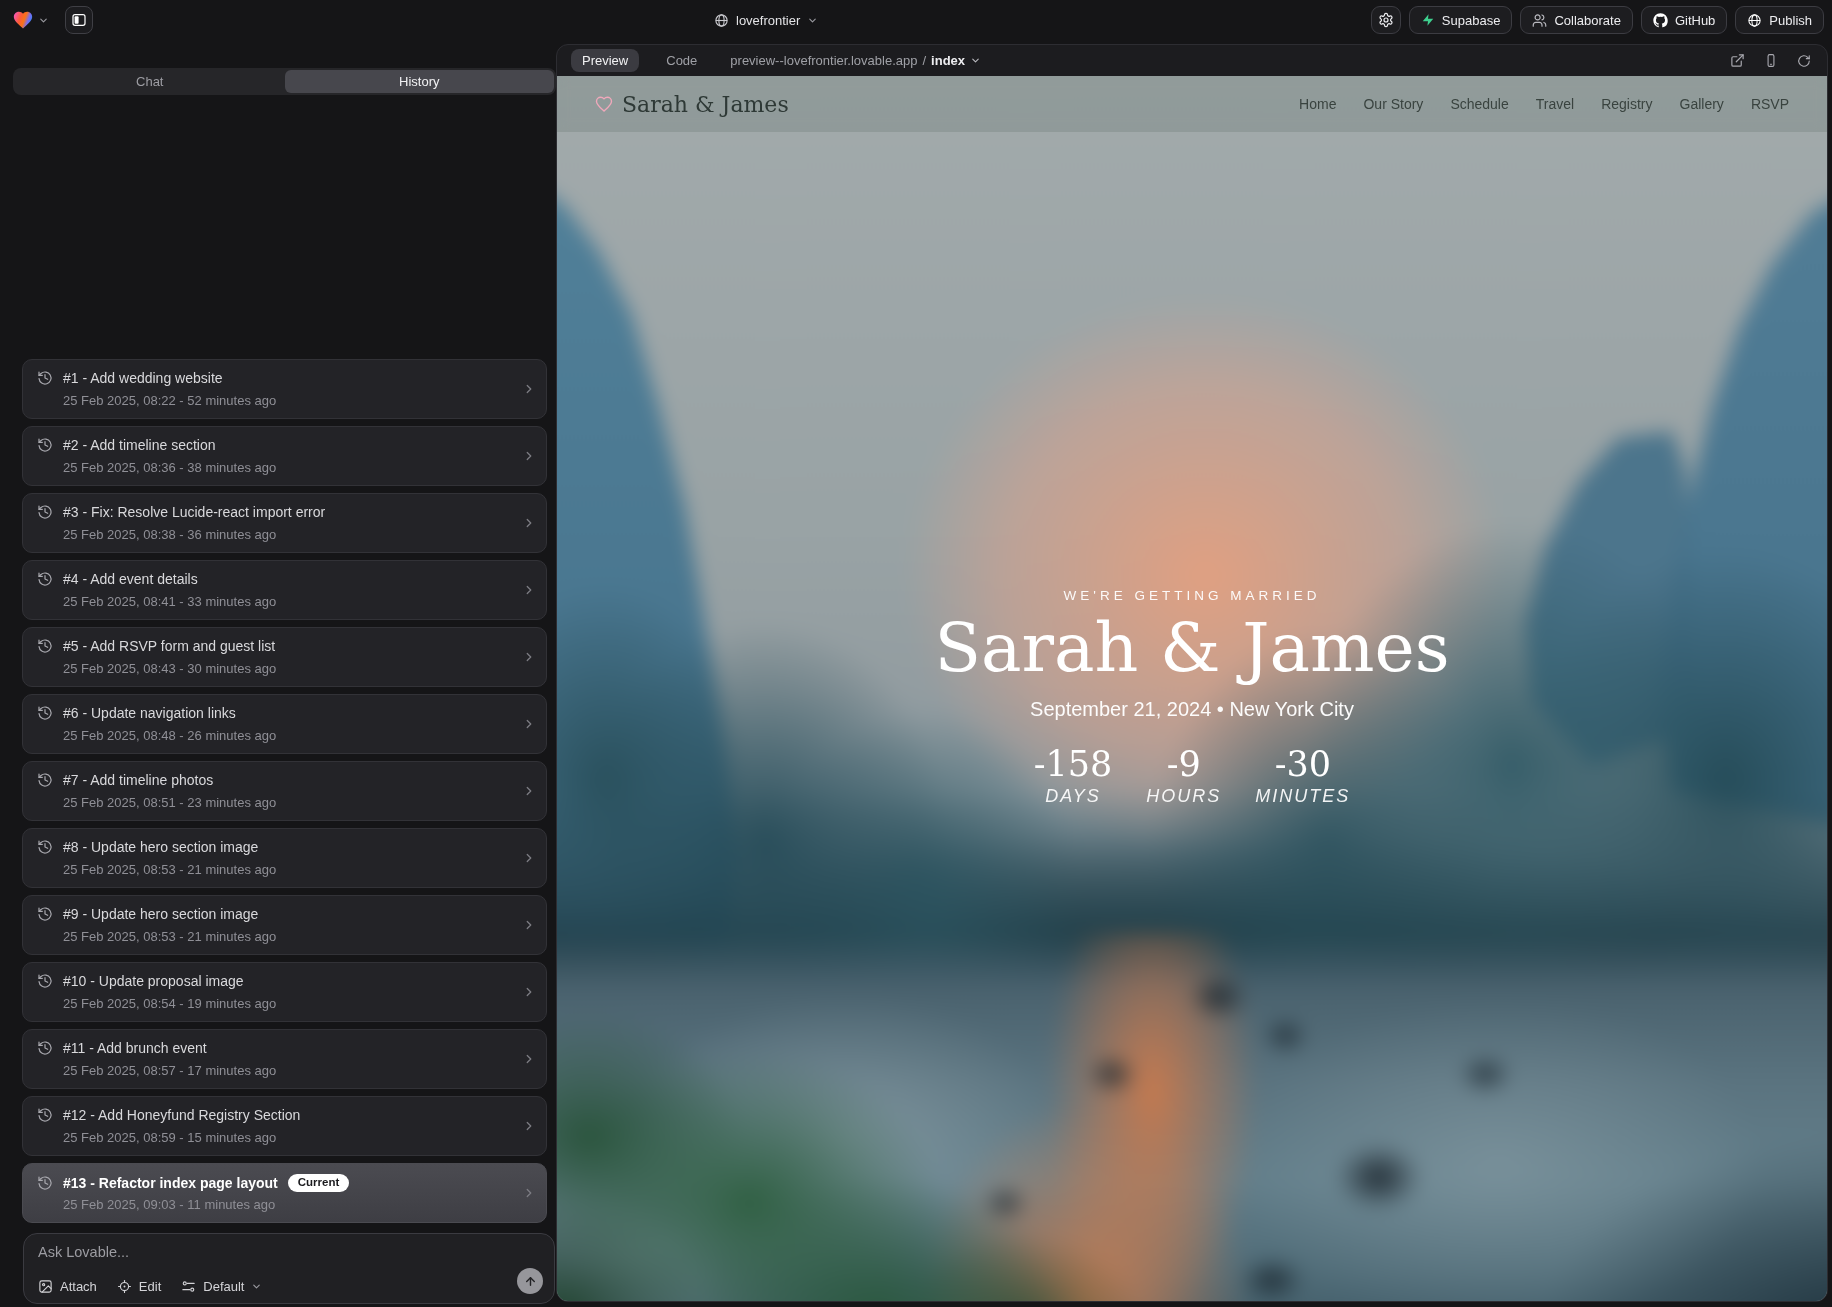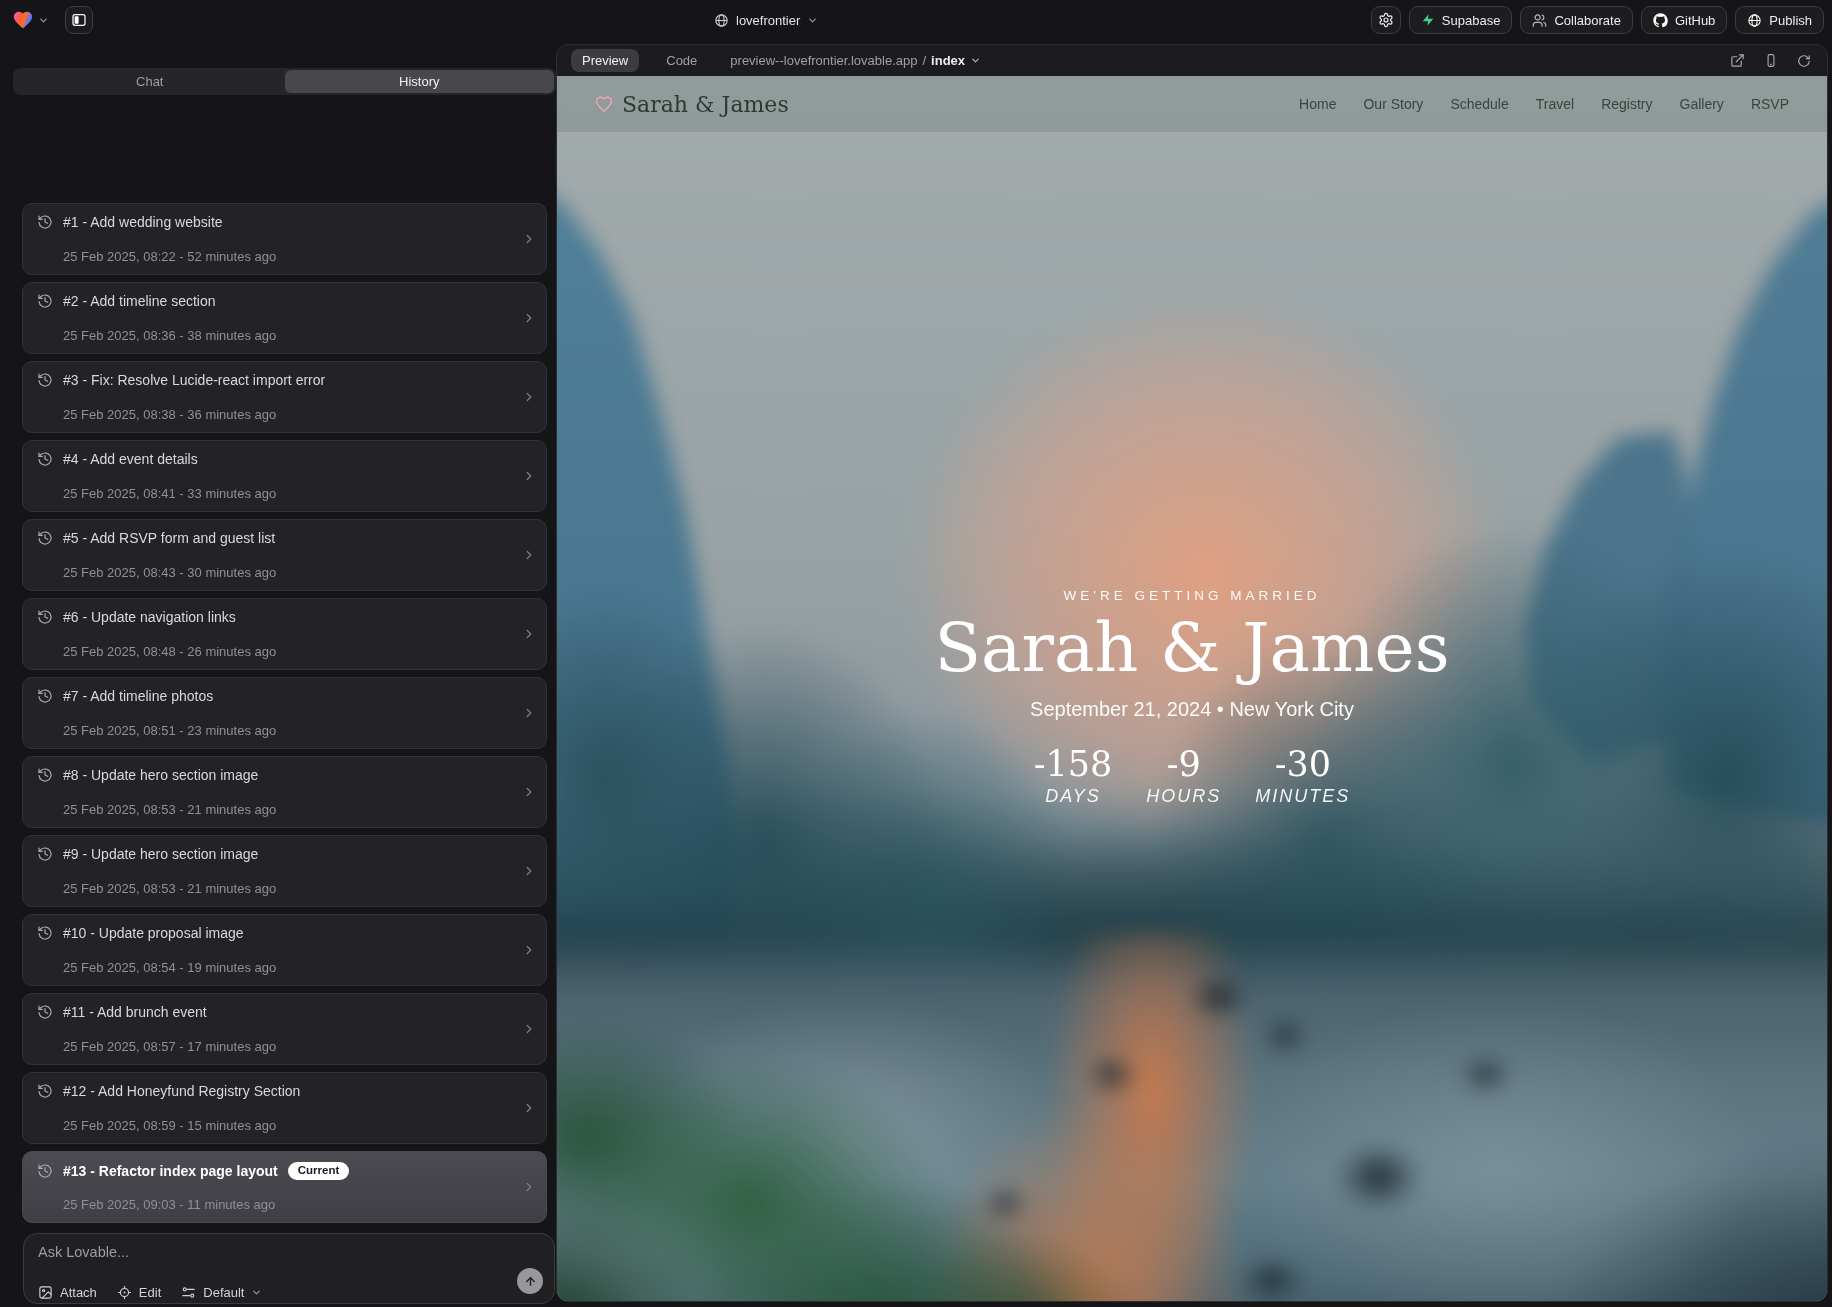--- a/index.html
+++ b/index.html
@@ -20,36 +20,36 @@
     background:#1d1d20; border:1px solid #3c3c42; border-radius:9px; }
   .tb-icon-btn { width:30px; height:28px; padding:0; justify-content:center; }
   .muted-ic { color:#b9b9bf; }
 
   
   .sidebar { position:absolute; left:13px; top:41px; width:543px; bottom:2px; display:flex; flex-direction:column;margin-top:27px; }
   .tabrow { height:27px; background:#262629; border-radius:8px; display:flex; padding:2px; flex:none; }
   .tab { flex:1; display:flex; align-items:center; justify-content:center; font-size:13px; color:#9d9da3; border-radius:6px; }
   .tab.active { background:#47474d; color:#f1f1f3; }
   .hist-zone { flex:1; display:flex; flex-direction:column; justify-content:flex-end; gap:7px; padding:0 9px; overflow:hidden; }
-  .hist-card { position:relative; height:72px; flex:none; background:#232327; border:1px solid #323237; border-radius:10px;
+  .hist-card { position:relative; height:60px; flex:none; background:#232327; border:1px solid #323237; border-radius:10px;
     padding:10px 34px 10px 14px; display:flex; flex-direction:column; justify-content:space-between; }
   .hist-card.selected { background:linear-gradient(180deg,#4b4b51,#3e3e44); border-color:#4b4b51; }
   .hist-top { display:flex; align-items:center; gap:10px; }
   .hist-title { font-size:14px; color:#d9d9dc; white-space:nowrap; }
   .hist-card.selected .hist-title { color:#ffffff; font-weight:600; }
   .hist-ic { color:#a9a9af; flex:none; }
   .badge-current { background:#ffffff; color:#1b1b1e; font-size:11.5px; font-weight:700; border-radius:999px;
     padding:3px 10px; line-height:1; }
   .badge-current:empty { display:none; }
   .hist-time { font-size:13px; color:#8f8f96; padding-left:26px; }
   .hist-chevron { position:absolute; right:10px; top:50%; transform:translateY(-50%); color:#7c7c83; }
 
   
   .composer { flex:none; margin:10px 1px 1px 10px; height:71px; background:#202023; border:1px solid #3b3b41;
-    border-radius:14px; padding:10px 14px 3px; display:flex; flex-direction:column; justify-content:space-between; position:relative; }
+    border-radius:14px; padding:10px 14px 9px; display:flex; flex-direction:column; justify-content:space-between; position:relative; }
   .composer input { background:transparent; border:none; outline:none; color:#e8e8ea; font-size:14.5px; width:90%;
     font-family:inherit; }
   .composer input::placeholder { color:#9c9ca2; }
   .composer-actions { display:flex; gap:20px; font-size:13px; color:#d3d3d7; }
   .comp-act { display:flex; align-items:center; gap:7px; }
   .send-btn { position:absolute; right:11px; bottom:9px; width:26px; height:26px; border-radius:50%;
     background:#96969b; display:flex; align-items:center; justify-content:center; color:#222225; }
 
   
   .pane { position:absolute; left:556px; top:44px; width:1272px; bottom:5px; background:#1c1c1f;

